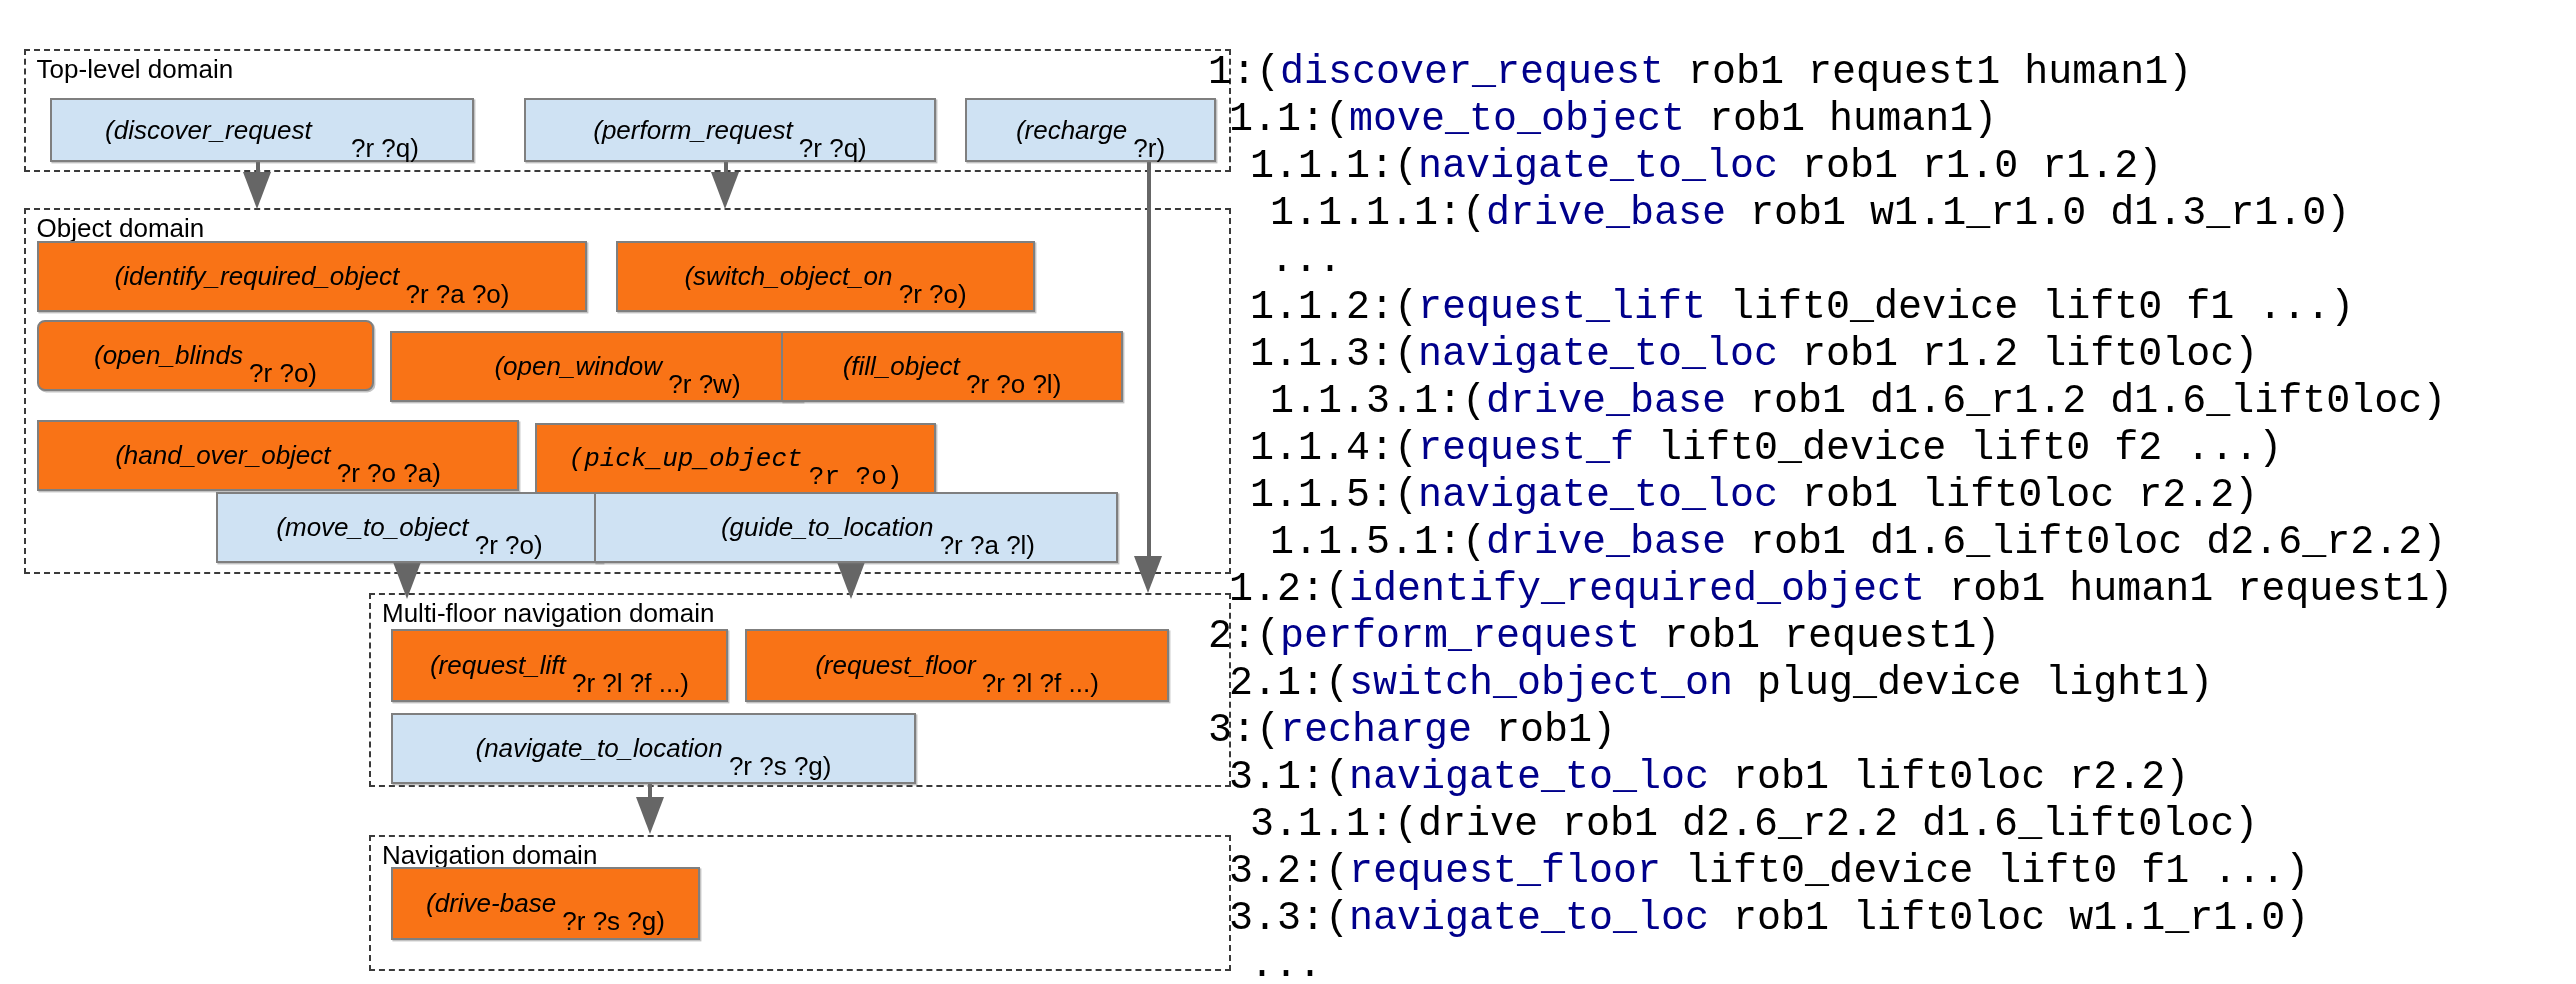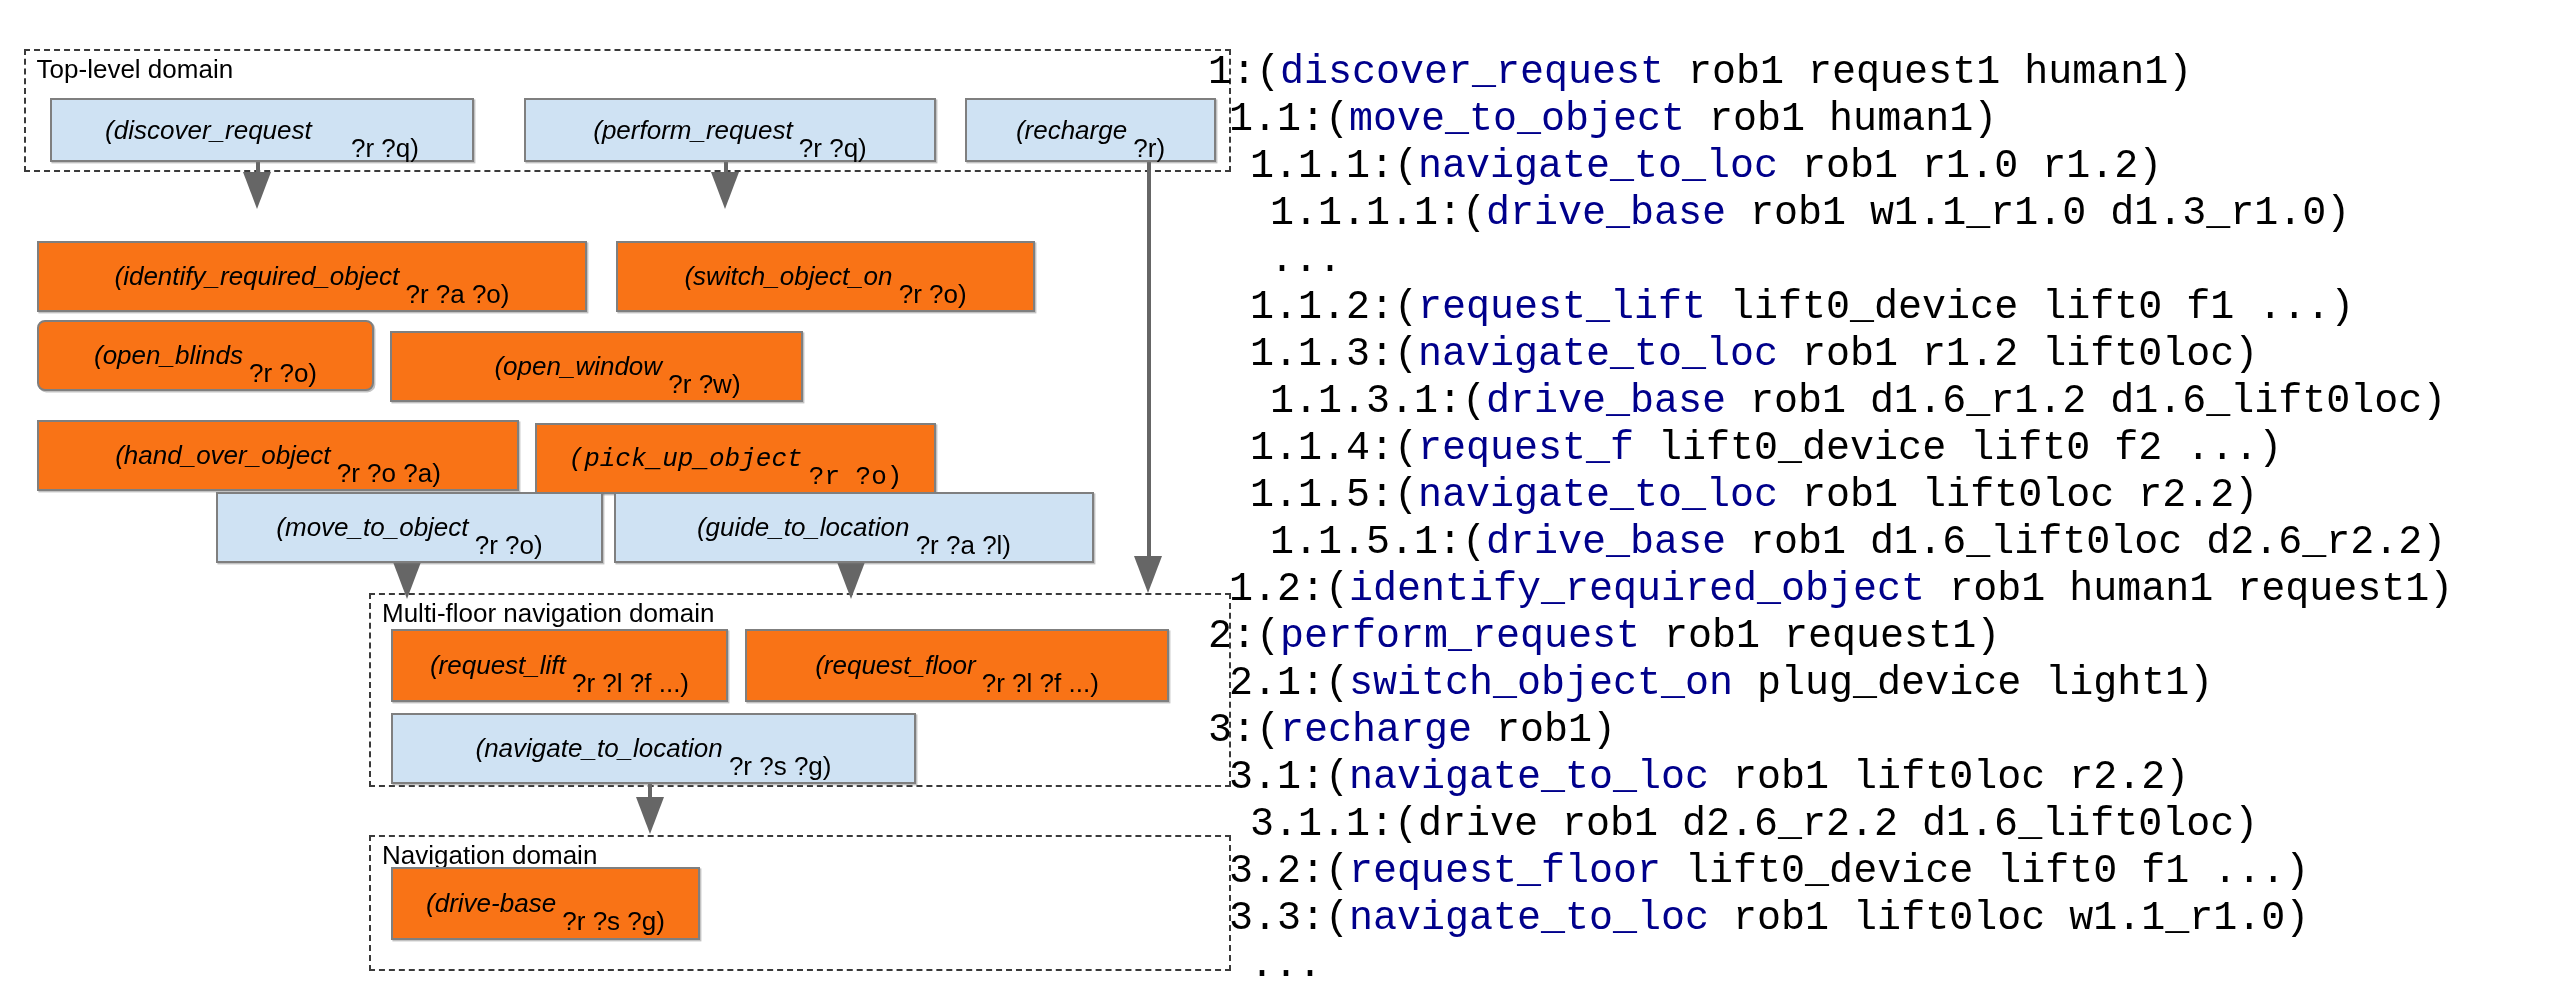--- a/index.html
+++ b/index.html
@@ -30,20 +30,23 @@
 </style>
 </head>
 <body>
 
 <div id="stage">
 
   <div class="domain" style="left:23.6px;top:49px;width:1203px;height:119px;">
     <div class="dlabel">Top-level domain</div>
   </div>
 
+  <div class="domain" style="left:23.6px;top:208px;width:1203px;height:362px;">
+    <div class="dlabel">Object domain</div>
+  </div>
 
   <div class="domain" style="left:369px;top:593px;width:858px;height:190px;">
     <div class="dlabel">Multi-floor navigation domain</div>
   </div>
 
   <div class="domain" style="left:369px;top:835px;width:858px;height:132px;">
     <div class="dlabel">Navigation domain</div>
   </div>
 
   <div class="aline" style="left:256px;top:158px;height:15.3px;"></div>
@@ -87,35 +90,39 @@
   </div>
 
   <div class="node primitive" style="left:37px;top:320px;width:333px;height:67px;border-radius:8px;">
     <span class="nm">(open_blinds</span>
       <span class="pm">?r ?o)</span>
   </div>
   <div class="node primitive" style="left:390px;top:331px;width:367px;height:67px;padding-left:42px;">
     <span class="nm">(open_window</span>
       <span class="pm">?r ?w)</span>
   </div>
+  <div class="node primitive" style="left:781px;top:331px;width:338px;height:67px;">
+    <span class="nm">(fill_object</span>
+      <span class="pm">?r ?o ?l)</span>
+  </div>
 
   <div class="node primitive" style="left:37px;top:420px;width:478px;height:67px;">
     <span class="nm">(hand_over_object</span>
       <span class="pm">?r ?o ?a)</span>
   </div>
   <div class="node primitive" style="left:535px;top:423px;width:397px;height:67px;font-family:Liberation Mono, monospace;">
     <span class="nm">(pick_up_object</span>
       <span class="pm">?r ?o)</span>
   </div>
 
   <div class="node method" style="left:216px;top:492px;width:383px;height:67px;">
     <span class="nm">(move_to_object</span>
       <span class="pm">?r ?o)</span>
   </div>
-  <div class="node method" style="left:614px;top:492px;width:476px;height:67px;">
+  <div class="node method" style="left:594px;top:492px;width:476px;height:67px;padding-left:44px;">
     <span class="nm">(guide_to_location</span>
       <span class="pm">?r ?a ?l)</span>
   </div>
 
   <div class="node primitive" style="left:391px;top:629px;width:333px;height:69px;">
     <span class="nm">(request_lift</span>
       <span class="pm">?r ?l ?f ...)</span>
   </div>
   <div class="node primitive" style="left:745px;top:629px;width:420px;height:69px;">
     <span class="nm">(request_floor</span>

